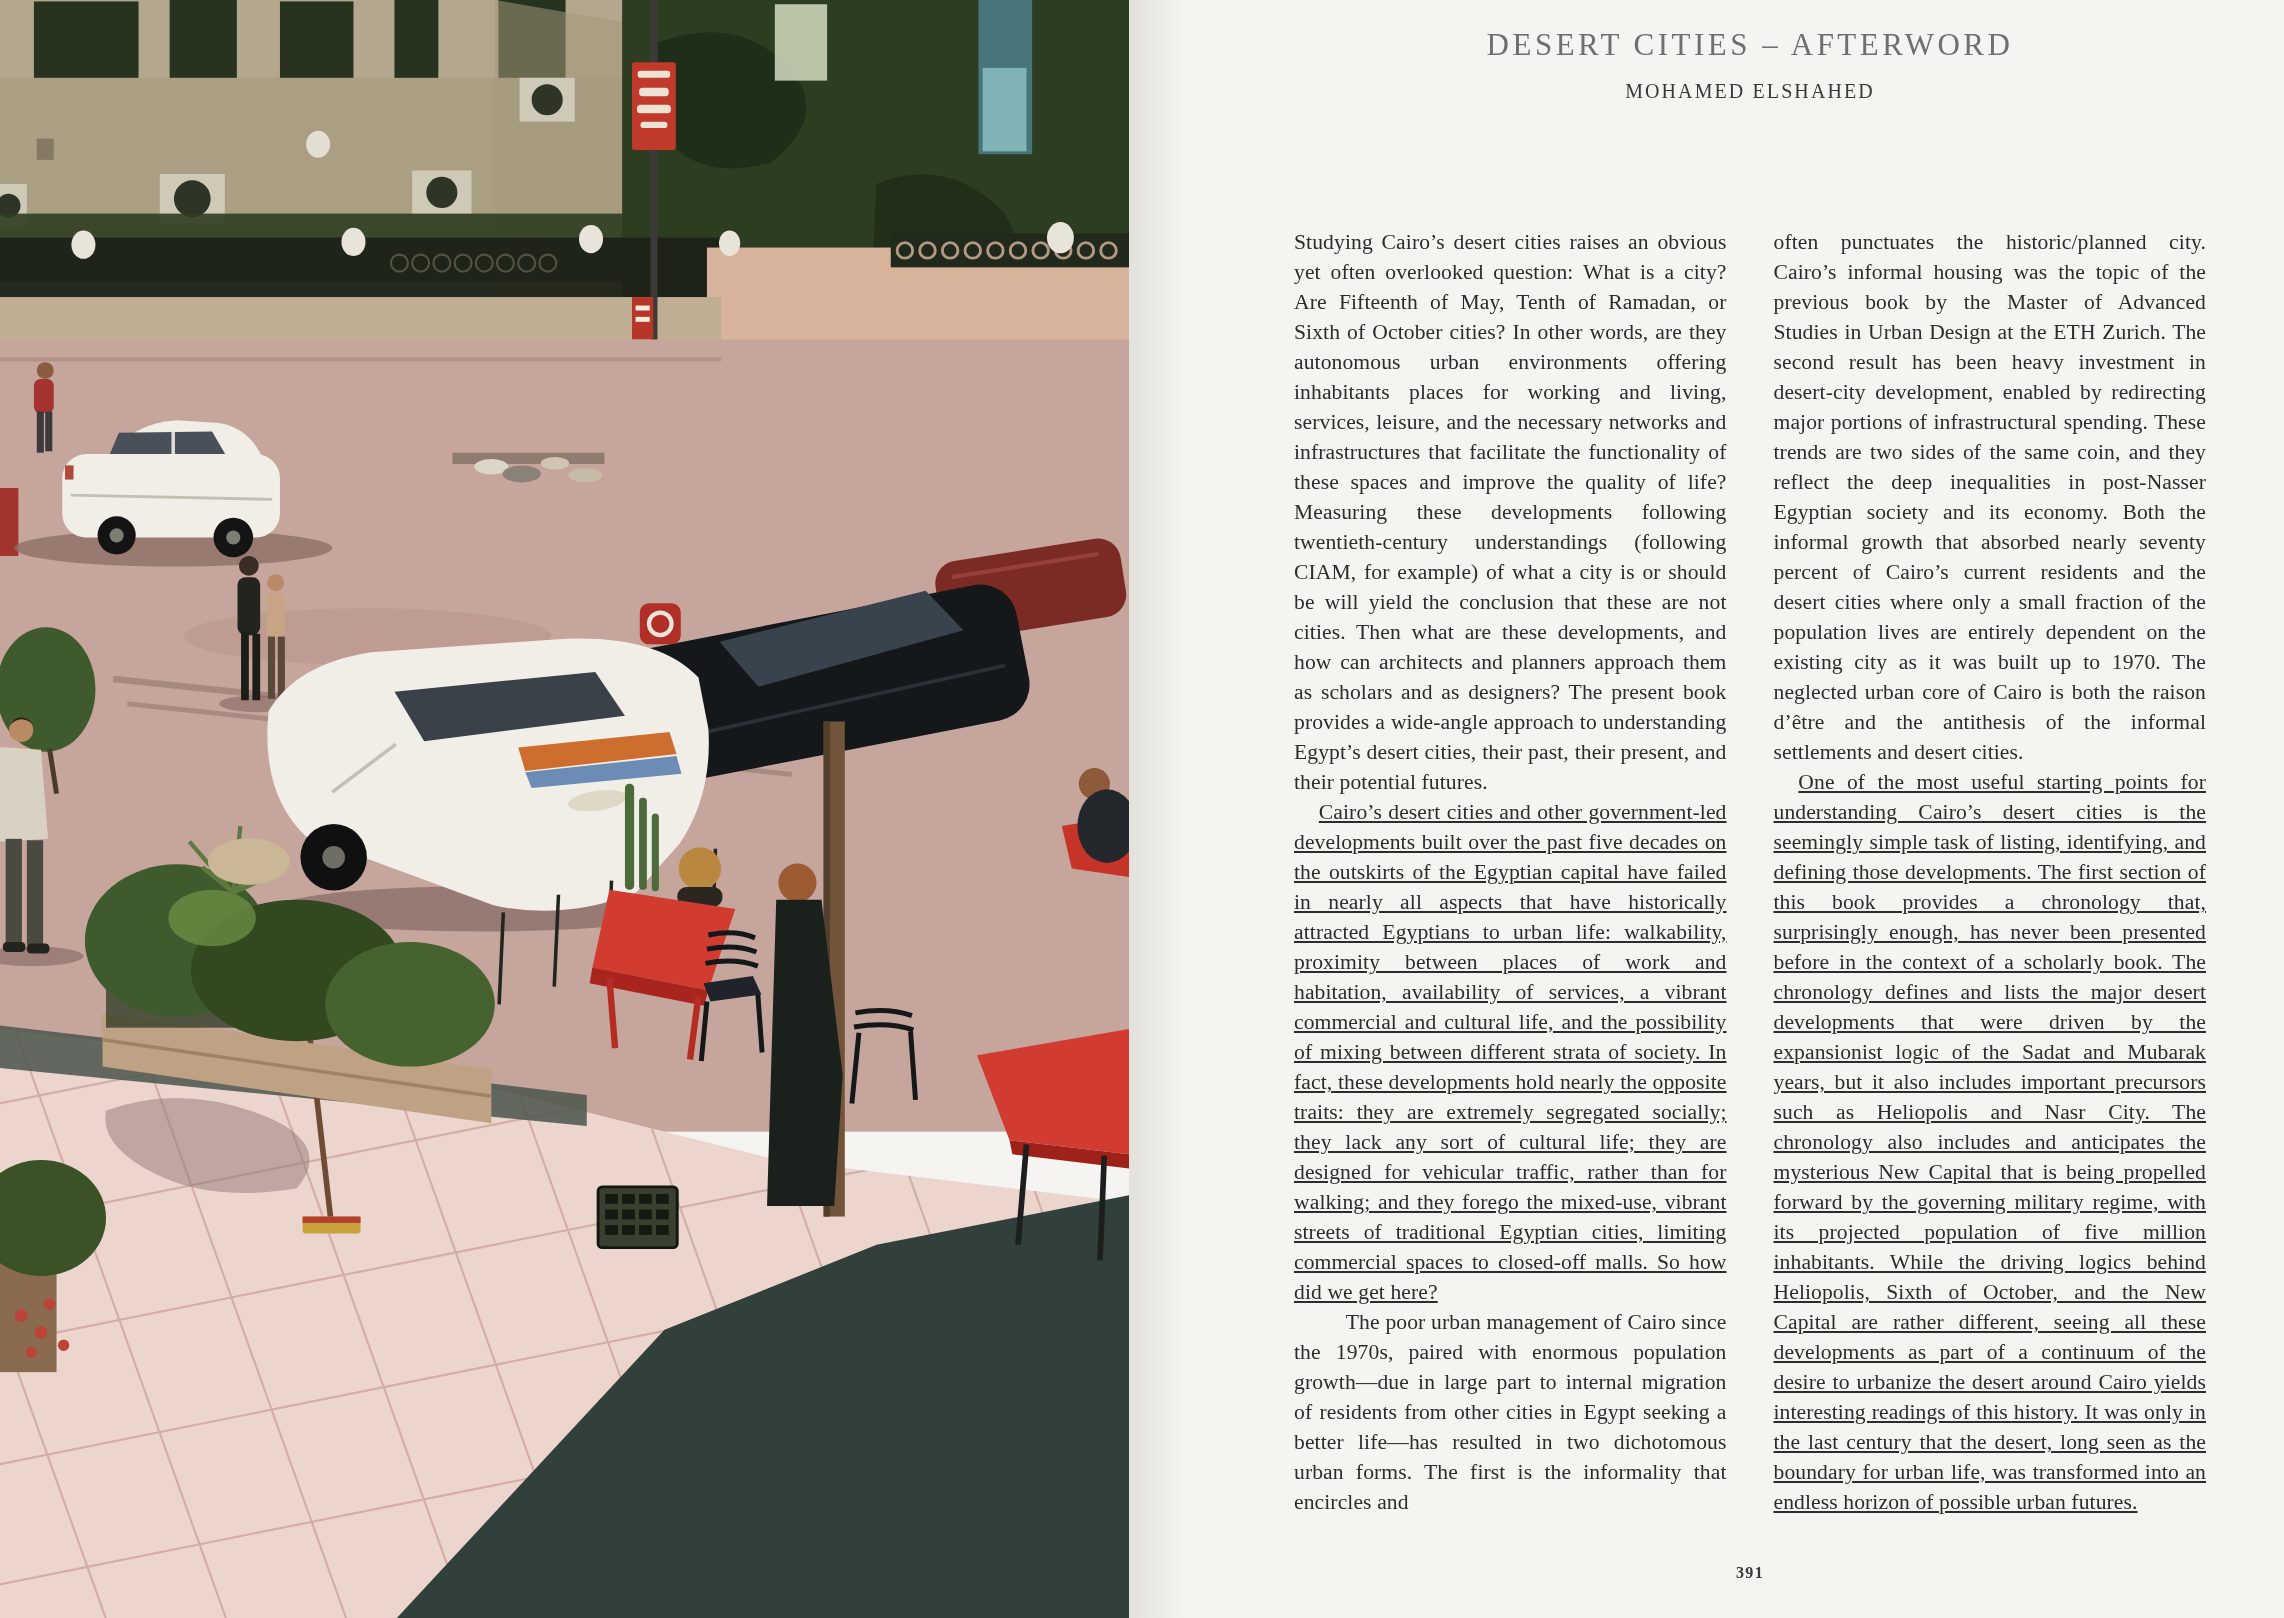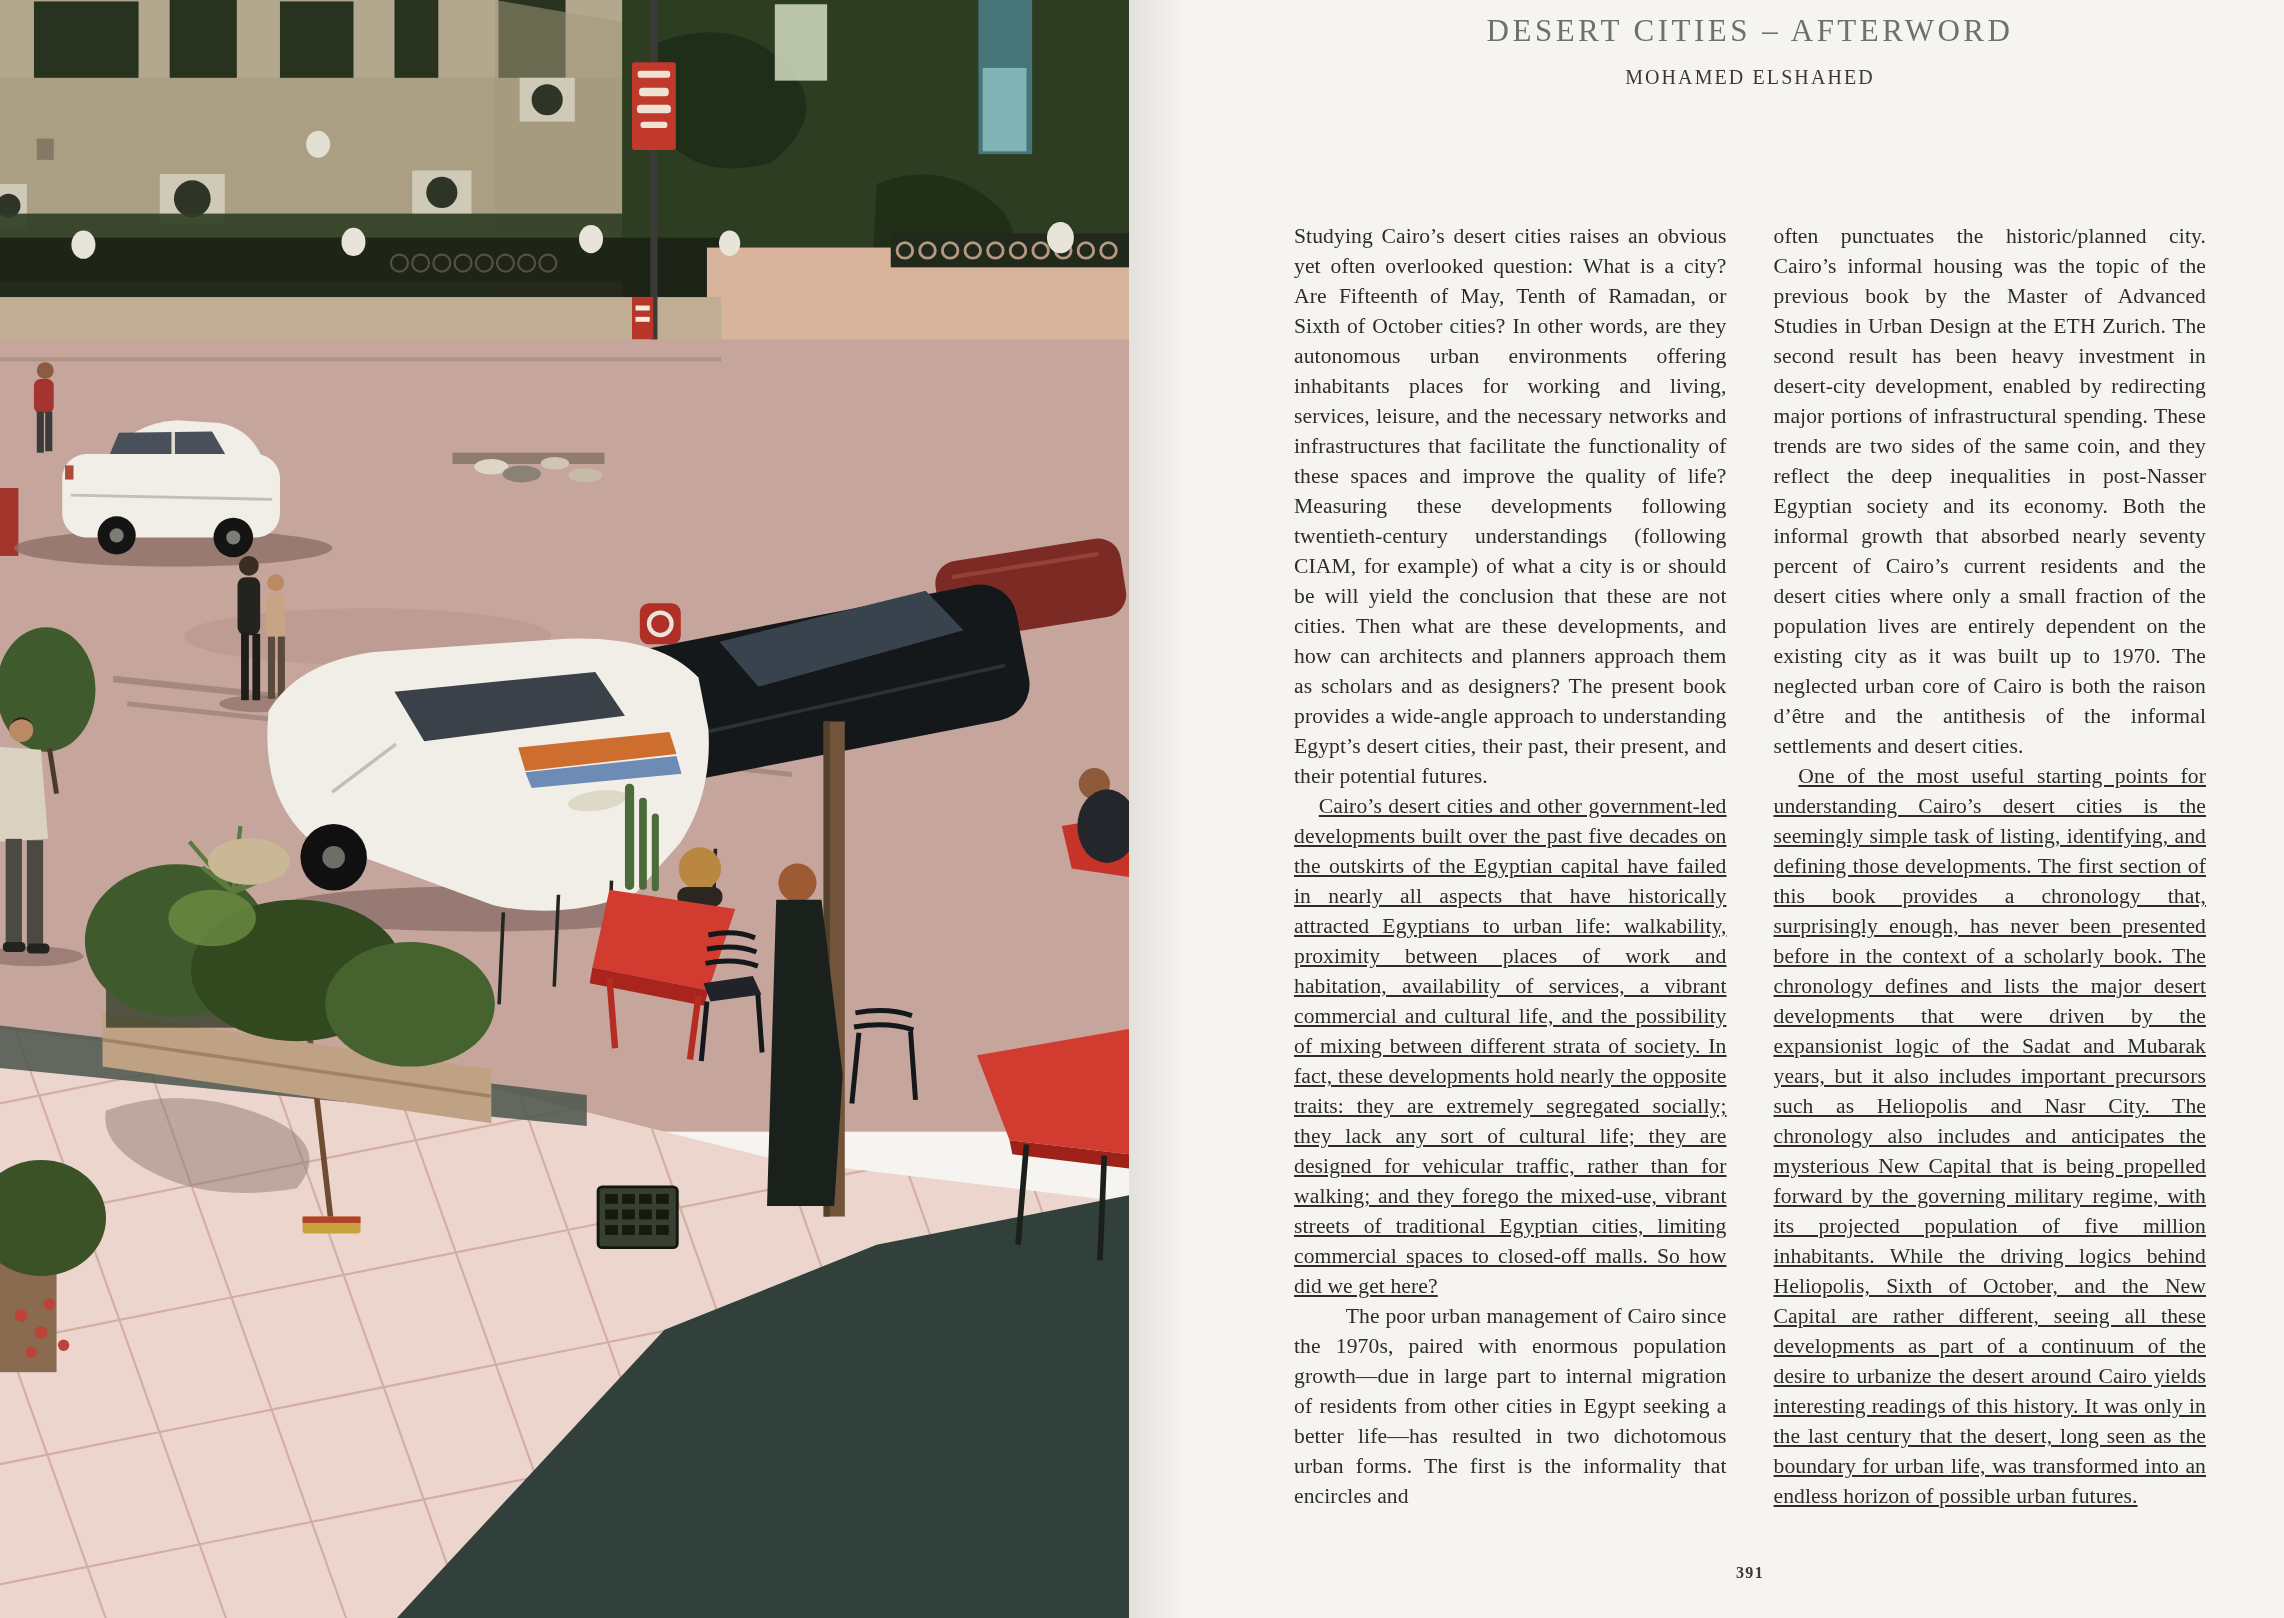--- a/index.html
+++ b/index.html
@@ -4,27 +4,27 @@
 <style>
   html,body{margin:0;padding:0;width:2284px;height:1619px;overflow:hidden;}
   .spread{position:relative;width:2284px;height:1619px;display:flex;
           font-family:"Liberation Serif","DejaVu Serif",serif;background:var(--paper,#f5f4f0);}
   .photo-page{position:relative;width:1129px;height:1619px;flex:none;overflow:hidden;}
   .photo-page svg{display:block;width:100%;height:100%;}
   .text-page{position:relative;flex:1;background:var(--paper,#f5f4f0);}
   .gutter{position:absolute;left:0;top:0;width:57px;height:100%;pointer-events:none;
           background:linear-gradient(to right,rgba(70,58,45,.10),rgba(70,58,45,0));}
   .content{position:relative;margin-left:165px;width:912px;height:100%;}
-  .title{margin:0;padding-top:13px;text-align:center;font-weight:400;
+  .title{margin:0;padding-top:27px;text-align:center;font-weight:400;
          font-size:31px;letter-spacing:3.5px;color:var(--title-ink,#6f6f6f);}
   .author{margin-top:17px;text-align:center;font-size:20px;letter-spacing:2.1px;
           color:var(--ink-strong,#3b3937);}
   .columns{display:flex;gap:47px;margin-top:124px;}
   .col{width:433px;font-size:21.6px;line-height:30px;text-align:justify;
-       color:var(--ink,#2e2c2a);letter-spacing:0.1px;margin-top:8px;}
+       color:var(--ink,#2e2c2a);letter-spacing:0.1px;}
   .para{margin:0;}
   .indent{text-indent:1.15em;text-decoration:underline;}
   .indent-deep{text-indent:2.4em;}
   .folio{position:absolute;bottom:37px;left:0;width:100%;text-align:center;
          font-size:16px;letter-spacing:1.4px;color:var(--ink-strong,#3b3937);font-weight:bold;}
   
   .c-band{fill:var(--p-building-band,#b3a88d)}
   .c-wall{fill:var(--p-building-wall,#ab9f83)}
   .c-window{fill:var(--p-window-green,#27331f)}
   .c-foliage{fill:var(--p-foliage,#2c3d22)}

